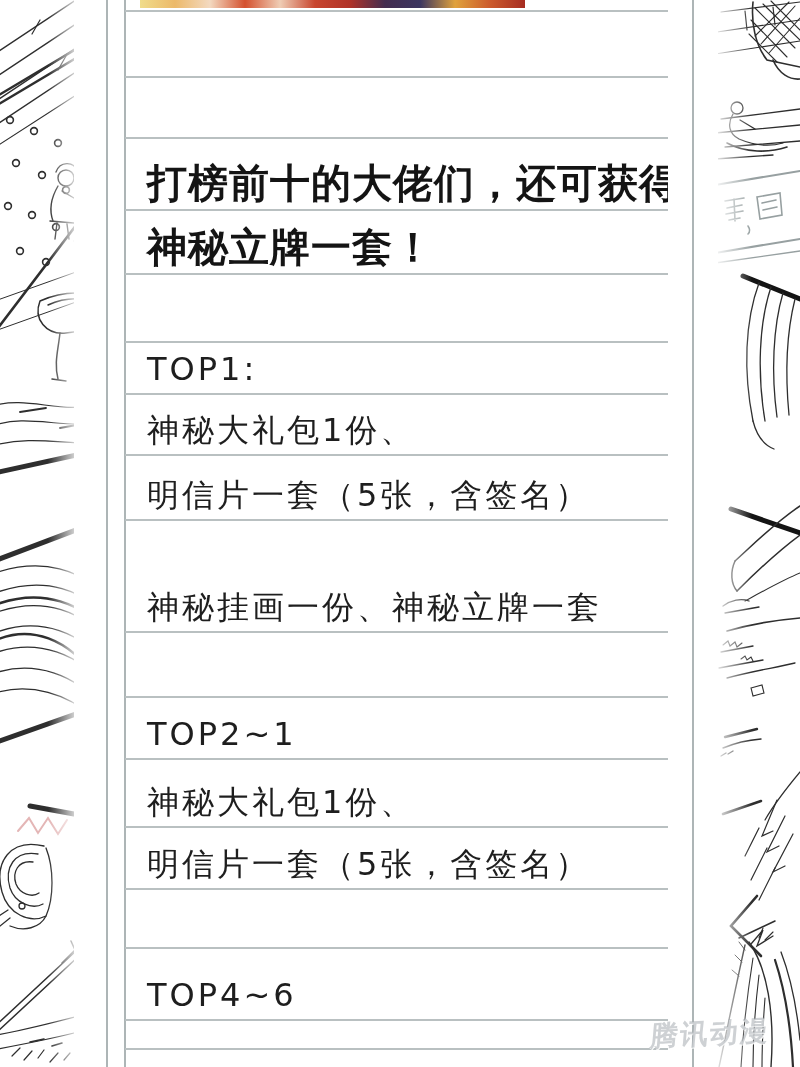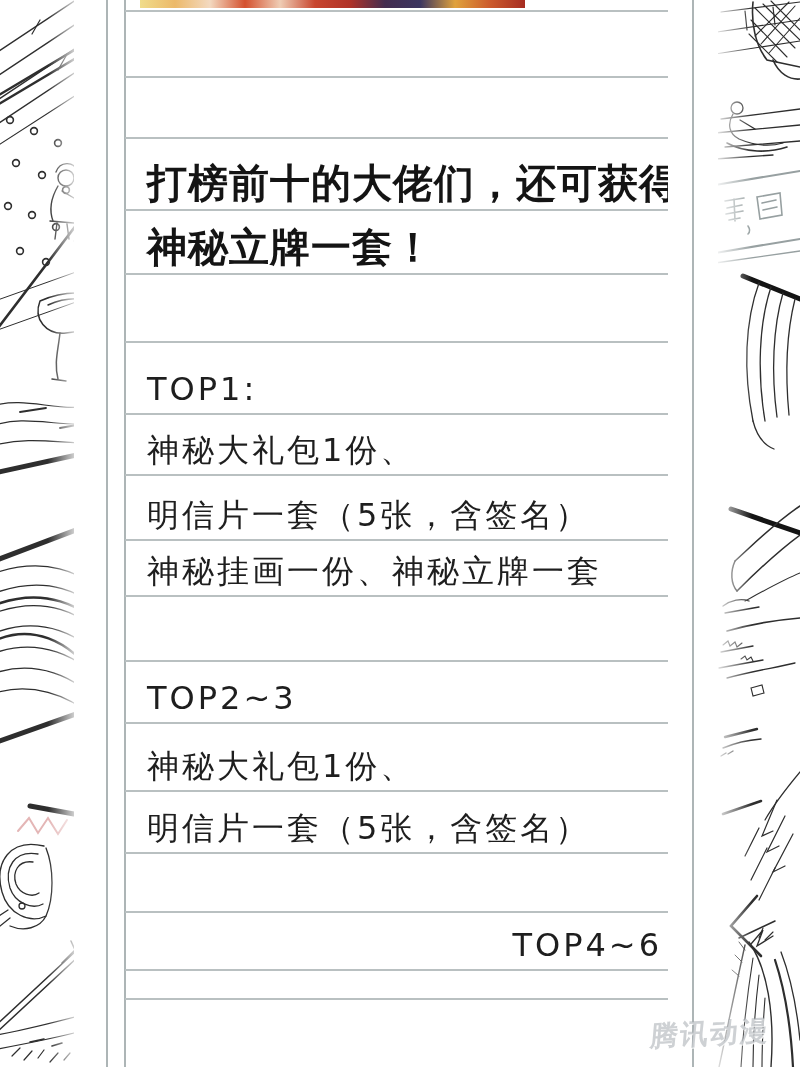--- a/index.html
+++ b/index.html
@@ -248,57 +248,57 @@
     <div class="row-text">打榜前十的大佬们，还可获得</div>
   </div>
         <div class="row kind-heading" style="height: 64px;">
 
     <div class="row-text">神秘立牌一套！</div>
   </div>
         <div class="row kind-empty" style="height: 68px;">
     
     
   </div>
+        <div class="row kind-hand" style="height: 52px;">
+
+    <div class="row-text">TOP1:</div>
+  </div>
+        <div class="row kind-hand" style="height: 61px;">
+
+    <div class="row-text">神秘大礼包1份、</div>
+  </div>
+        <div class="row kind-hand" style="height: 65px;">
+
+    <div class="row-text">明信片一套（5张，含签名）</div>
+  </div>
+        <div class="row kind-hand" style="height: 80px; margin-top: 32px;">
+
+    <div class="row-text">神秘挂画一份、神秘立牌一套</div>
+  </div>
+        <div class="row kind-empty" style="height: 65px;">
+    
+    
+  </div>
+        <div class="row kind-hand" style="height: 62px;">
+
+    <div class="row-text">TOP2~1</div>
+  </div>
+        <div class="row kind-hand" style="height: 68px;">
+
+    <div class="row-text">神秘大礼包1份、</div>
+  </div>
+        <div class="row kind-hand" style="height: 62px;">
+
+    <div class="row-text">明信片一套（5张，含签名）</div>
+  </div>
+        <div class="row kind-empty" style="height: 59px;">
+    
+    
+  </div>
         <div class="row kind-hand" style="height: 72px;">
-
-    <div class="row-text">TOP1:</div>
-  </div>
-        <div class="row kind-hand" style="height: 61px;">
-
-    <div class="row-text">神秘大礼包1份、</div>
-  </div>
-        <div class="row kind-hand" style="height: 65px;">
-
-    <div class="row-text">明信片一套（5张，含签名）</div>
-  </div>
-        <div class="row kind-hand" style="height: 56px;">
-
-    <div class="row-text">神秘挂画一份、神秘立牌一套</div>
-  </div>
-        <div class="row kind-empty" style="height: 65px;">
-    
-    
-  </div>
-        <div class="row kind-hand" style="height: 62px;">
-
-    <div class="row-text">TOP2~3</div>
-  </div>
-        <div class="row kind-hand" style="height: 68px;">
-
-    <div class="row-text">神秘大礼包1份、</div>
-  </div>
-        <div class="row kind-hand" style="height: 62px;">
-
-    <div class="row-text">明信片一套（5张，含签名）</div>
-  </div>
-        <div class="row kind-empty" style="height: 59px;">
-    
-    
-  </div>
-        <div class="row kind-hand" style="height: 58px; justify-content: flex-end;">
 
     <div class="row-text">TOP4~6</div>
   </div>
         <div class="row kind-empty" style="height: 29px;">
     
     
   </div>
       </div>
   </div>
 

